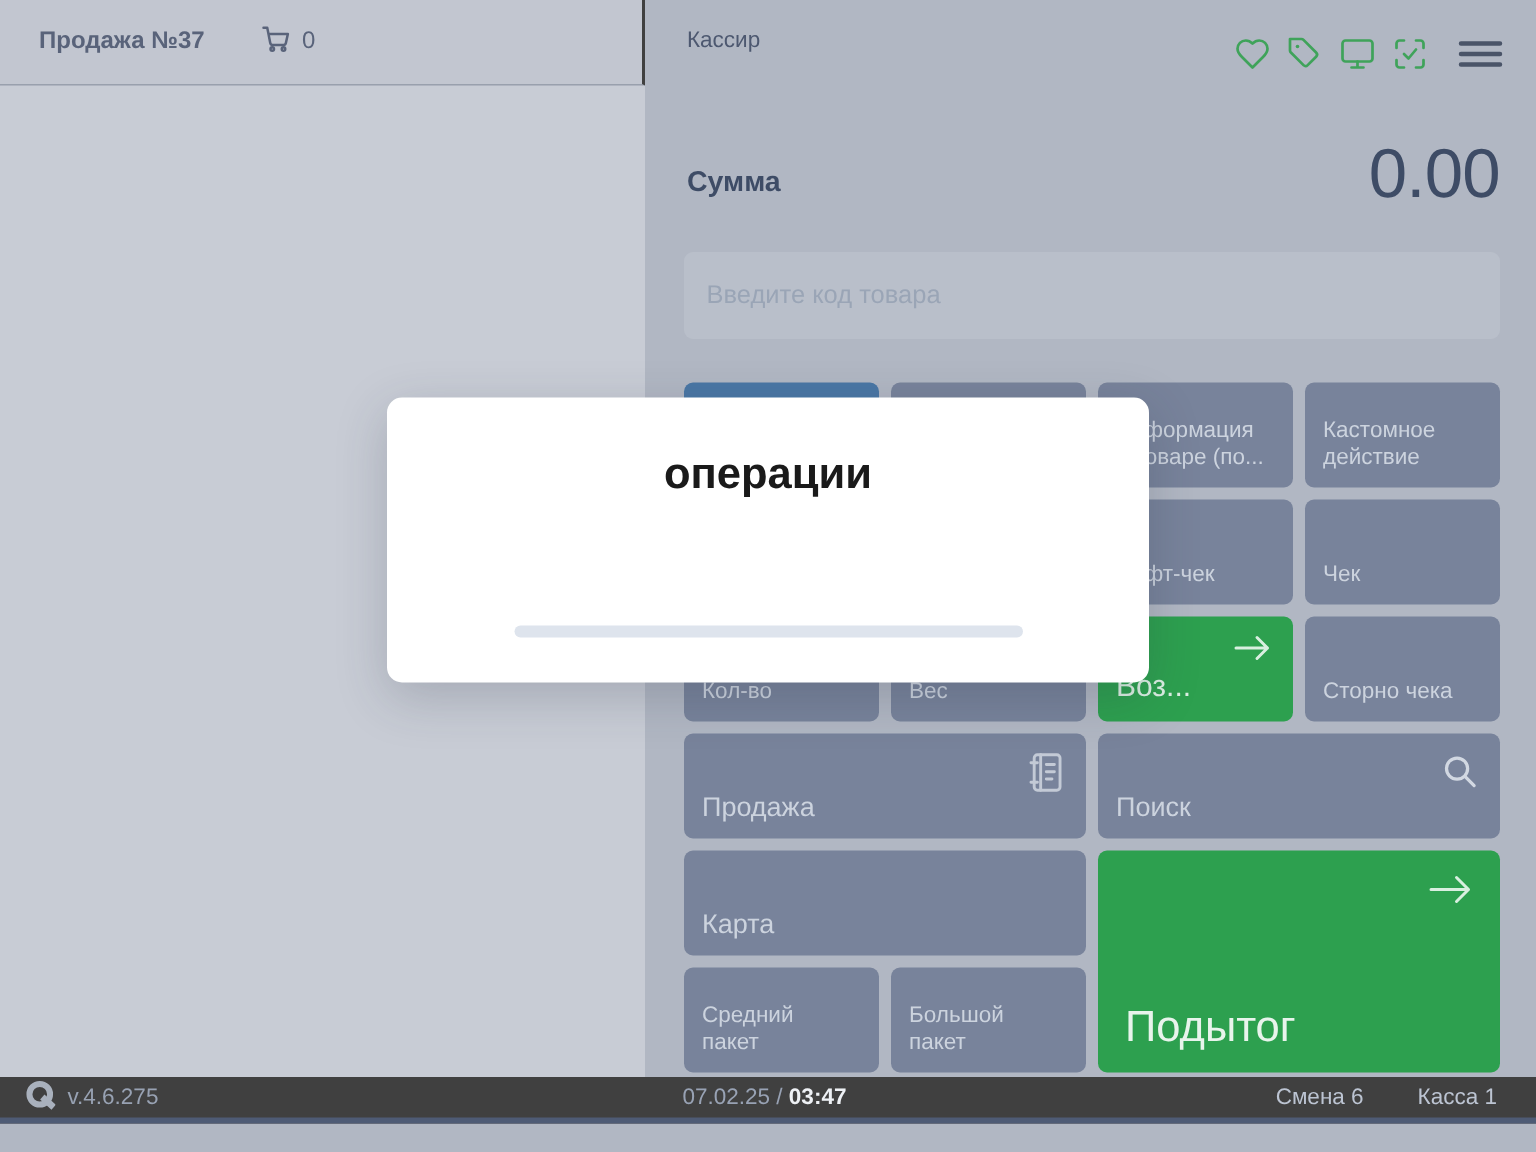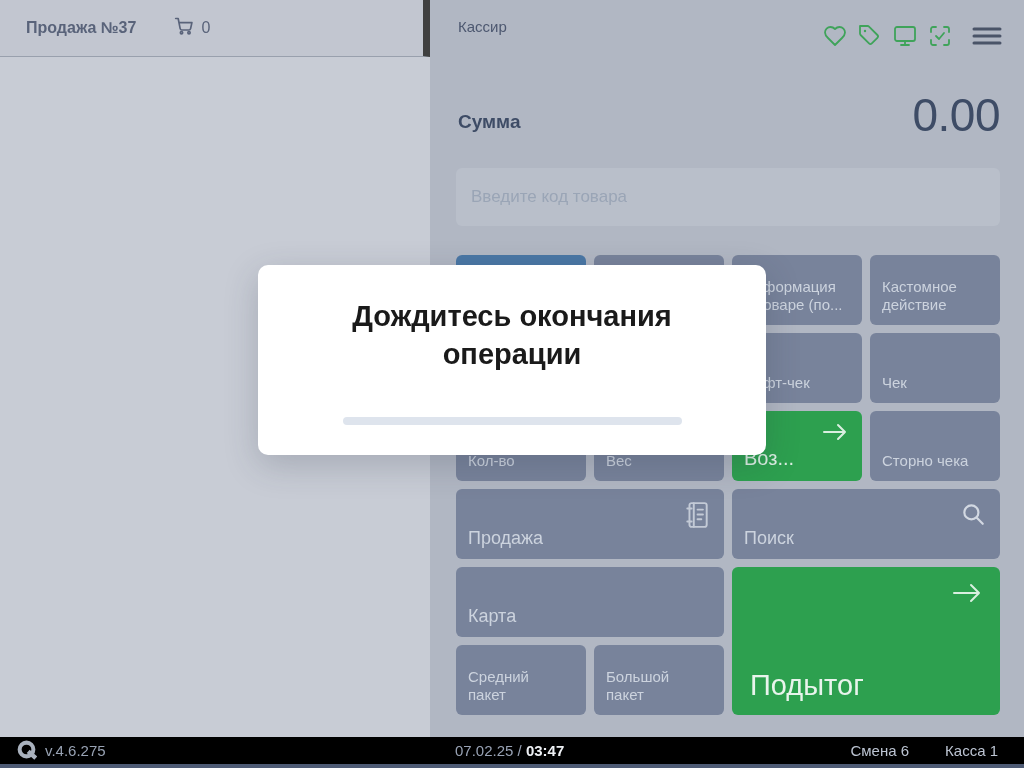--- a/index.html
+++ b/index.html
@@ -3,21 +3,21 @@
 <meta charset="utf-8">
 <style>
   * { box-sizing: border-box; margin: 0; padding: 0; }
   html,body { width:1024px; height:768px; }
   body { font-family: "Liberation Sans", sans-serif; background:#b1b7c3; overflow:hidden; }
   .app { position:relative; width:1024px; height:768px; }
 
   
   .left-panel { position:absolute; left:0; top:0; width:430px; height:737px; background:#c8ccd5; }
   .left-header { position:relative; height:57px; background:#c2c6d0; border-bottom:1px solid #99a0ad;
-                 border-right:7px solid #404040; display:flex; align-items:center; padding-left:26px; }
+                 border-right:2px solid #404040; display:flex; align-items:center; padding-left:26px; }
   .sale-title { font-size:16px; font-weight:600; color:#59637a; }
   .cart-group { display:flex; align-items:center; gap:7px; margin-left:38px; color:#59637a; }
   .cart-count { font-size:16px; color:#59637a; }
 
   
   .right-panel { position:absolute; left:430px; top:0; width:594px; height:737px; background:#b1b7c3; }
   .cashier-label { position:absolute; left:28px; top:18px; font-size:15px; color:#4d5870; }
   .top-icons { position:absolute; top:24px; right:22px; display:flex; align-items:center; gap:11px; }
   .top-icons svg { display:block; }
   .menu-btn { margin-left:9px; cursor:pointer; }
@@ -47,21 +47,21 @@
   .icon-tr svg { display:block; }
 
   
   .modal { position:absolute; left:258px; top:265px; width:508px; height:190px; background:#ffffff;
            border-radius:10px; box-shadow:0 10px 34px rgba(40,50,70,.22); z-index:10; text-align:center; }
   .modal-title { margin:32px auto 0; font-size:29px; font-weight:600; color:#1a1a1a; line-height:1.32; }
   .modal-subtitle { margin-top:13px; font-size:16px; color:#5a7495; }
   .progress-track { position:absolute; left:85px; right:84px; bottom:30px; height:8px; border-radius:4px; background:#dee4ed; }
 
   
-  .status-bar { position:absolute; left:0; top:737px; width:1024px; height:31px; background:#000000; }
+  .status-bar { position:absolute; left:0; top:718px; width:1024px; height:31px; background:#404040; }
   .status-bar .strip { position:absolute; left:0; bottom:0; width:100%; height:4px; background:#4e5b75; }
   .version-group { position:absolute; left:16px; top:0; height:27px; display:flex; align-items:center; gap:8px;
                    color:#98a2b3; font-size:15px; }
   .datetime { position:absolute; left:455px; top:0; height:27px; line-height:27px; font-size:15px; color:#98a2b4; }
   .datetime .time { color:#eef1f5; font-weight:700; }
   .bar-right { position:absolute; right:26px; top:0; height:27px; display:flex; align-items:center; gap:36px;
                color:#bcc4d2; font-size:15px; }
 </style>
 </head>
 <body>
@@ -212,21 +212,20 @@
         </button>
       <button class="btn">
         <span class="lbl">Большой
 пакет</span>
         </button>
     </div>
   </div>
 
   <div class="modal">
     <div class="modal-title">
-      <div>Дождитесь окончания</div>
       <div>операции</div>
     </div>
     <div class="progress-track"></div>
   </div>
 
   <div class="status-bar">
     <div class="version-group">
       <span>
         <svg width="21" height="21" viewBox="0 0 22 22" fill="none" stroke="#a9b1bd" stroke-width="4.2">
           <circle cx="11" cy="11" r="7.2"></circle>

